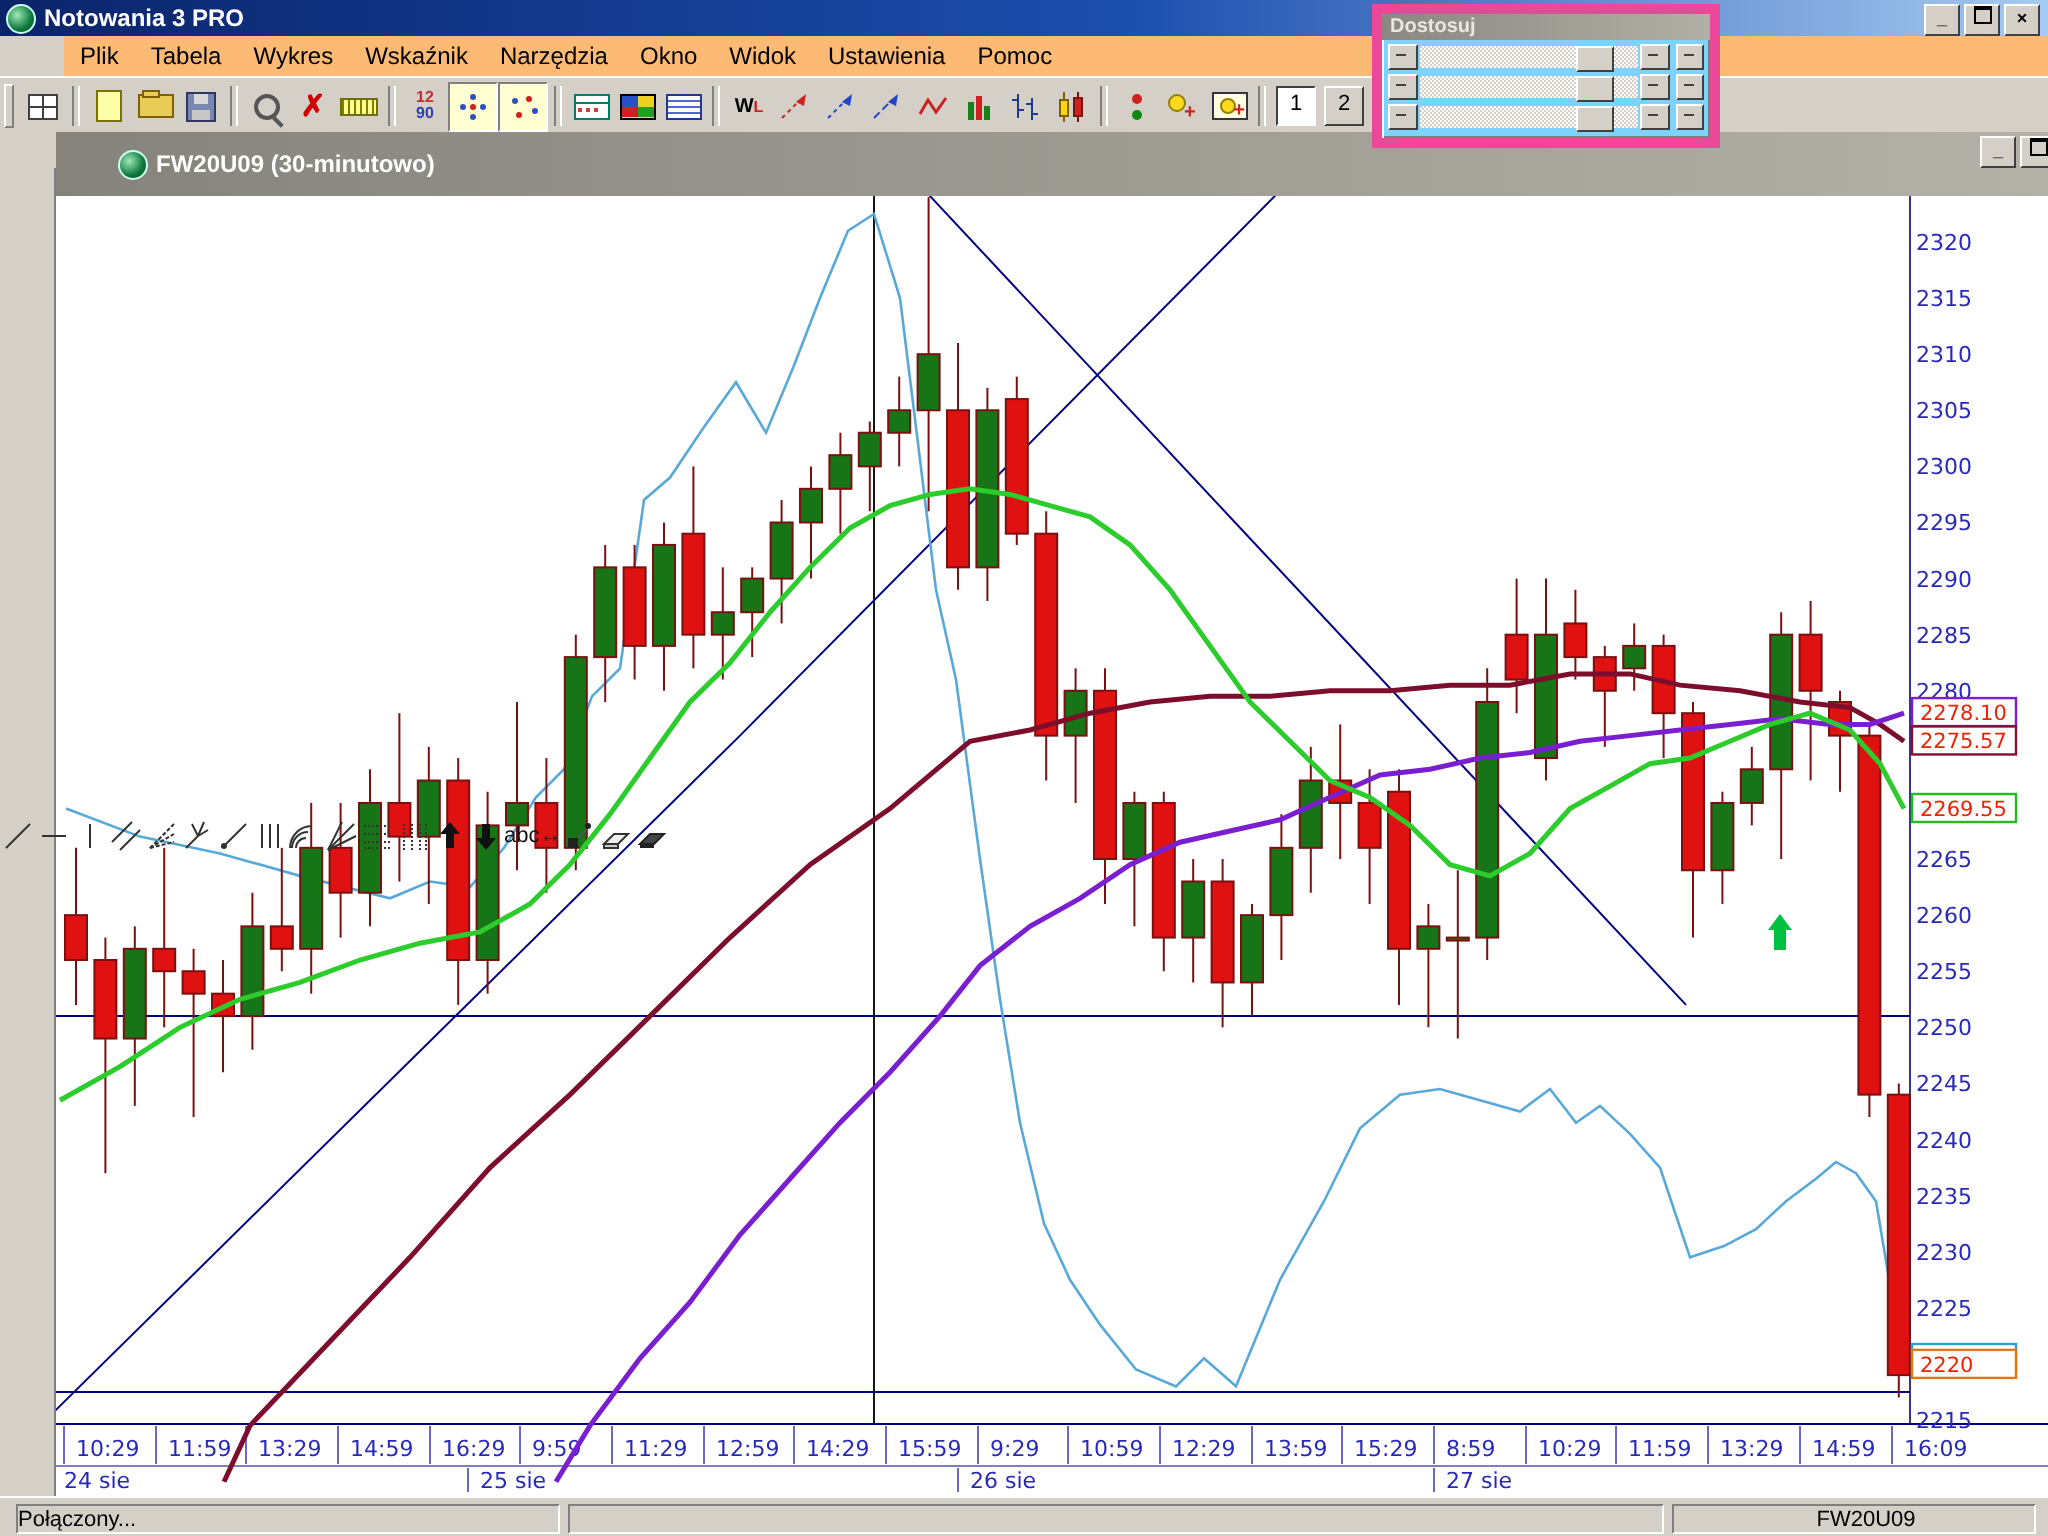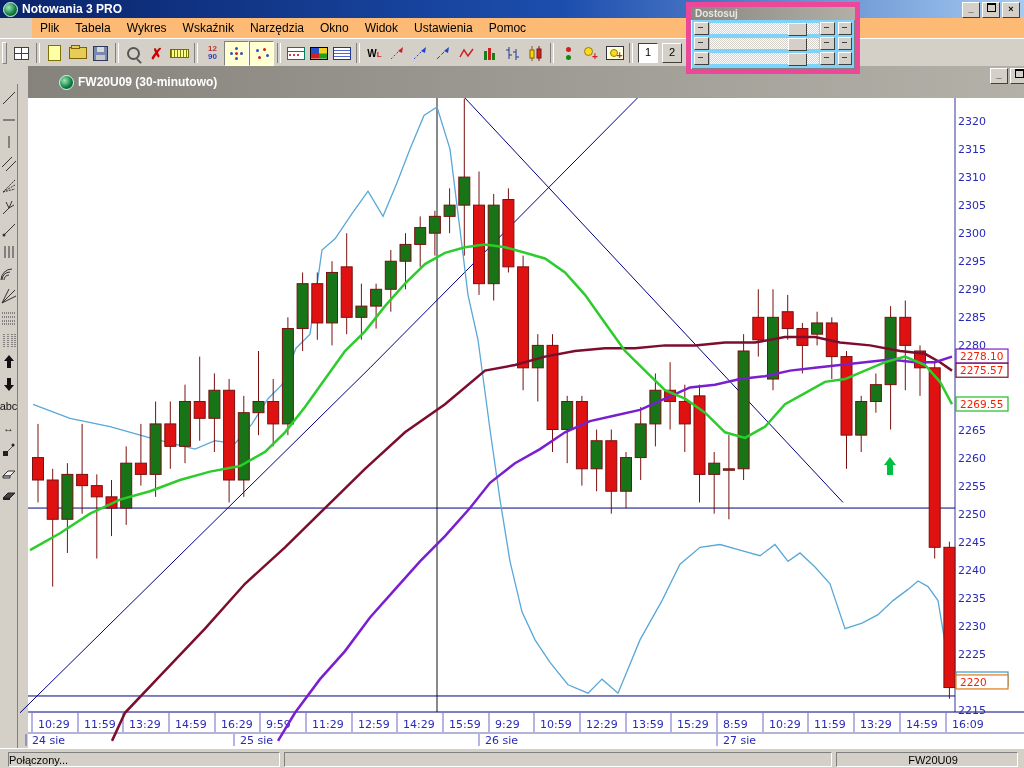--- a/index.html
+++ b/index.html
@@ -80,22 +80,22 @@
     border:1px solid;border-color:#fff #404040 #404040 #fff;}
   .sbtn.end{margin-left:3px;width:12px;}
 
   
   .mdi-title{position:absolute;left:28px;top:66px;width:996px;height:32px;
     background:linear-gradient(90deg,#85837b,#b5b2aa);display:flex;align-items:center;padding-left:28px;}
   .mdi-title .wt{color:#fff;font-weight:bold;font-size:12px;margin-left:4px;}
   .mdi-title .winbtns{top:2px;}
 
   
-  .toolstrip{position:absolute;left:0;top:84px;width:18px;height:664px;background:#d4d0c8;
-    border-right:1px solid #808080;display:flex;flex-direction:column;align-items:center;padding-top:3px;box-sizing:border-box;}
+  .toolstrip{position:absolute;left:0;top:84px;width:28px;height:664px;background:#d4d0c8;
+    border-right:1px solid #808080;display:flex;flex-direction:row;align-items:center;padding-top:3px;box-sizing:border-box;}
   .lt{width:24px;height:22px;display:flex;align-items:center;justify-content:center;color:#222;font-size:11px;}
   .lt svg{display:block;}
 
   
   #chart{position:absolute;left:0;top:0;}
   svg text{font-family:"DejaVu Sans",sans-serif;font-size:11px;fill:#2929b8;}
   svg text.tag{font-size:10.5px;fill:#ee2200;}
 
   
   .statusbar{position:absolute;left:0;top:748px;width:1024px;height:20px;background:#d4d0c8;border-top:1px solid #fff;}

